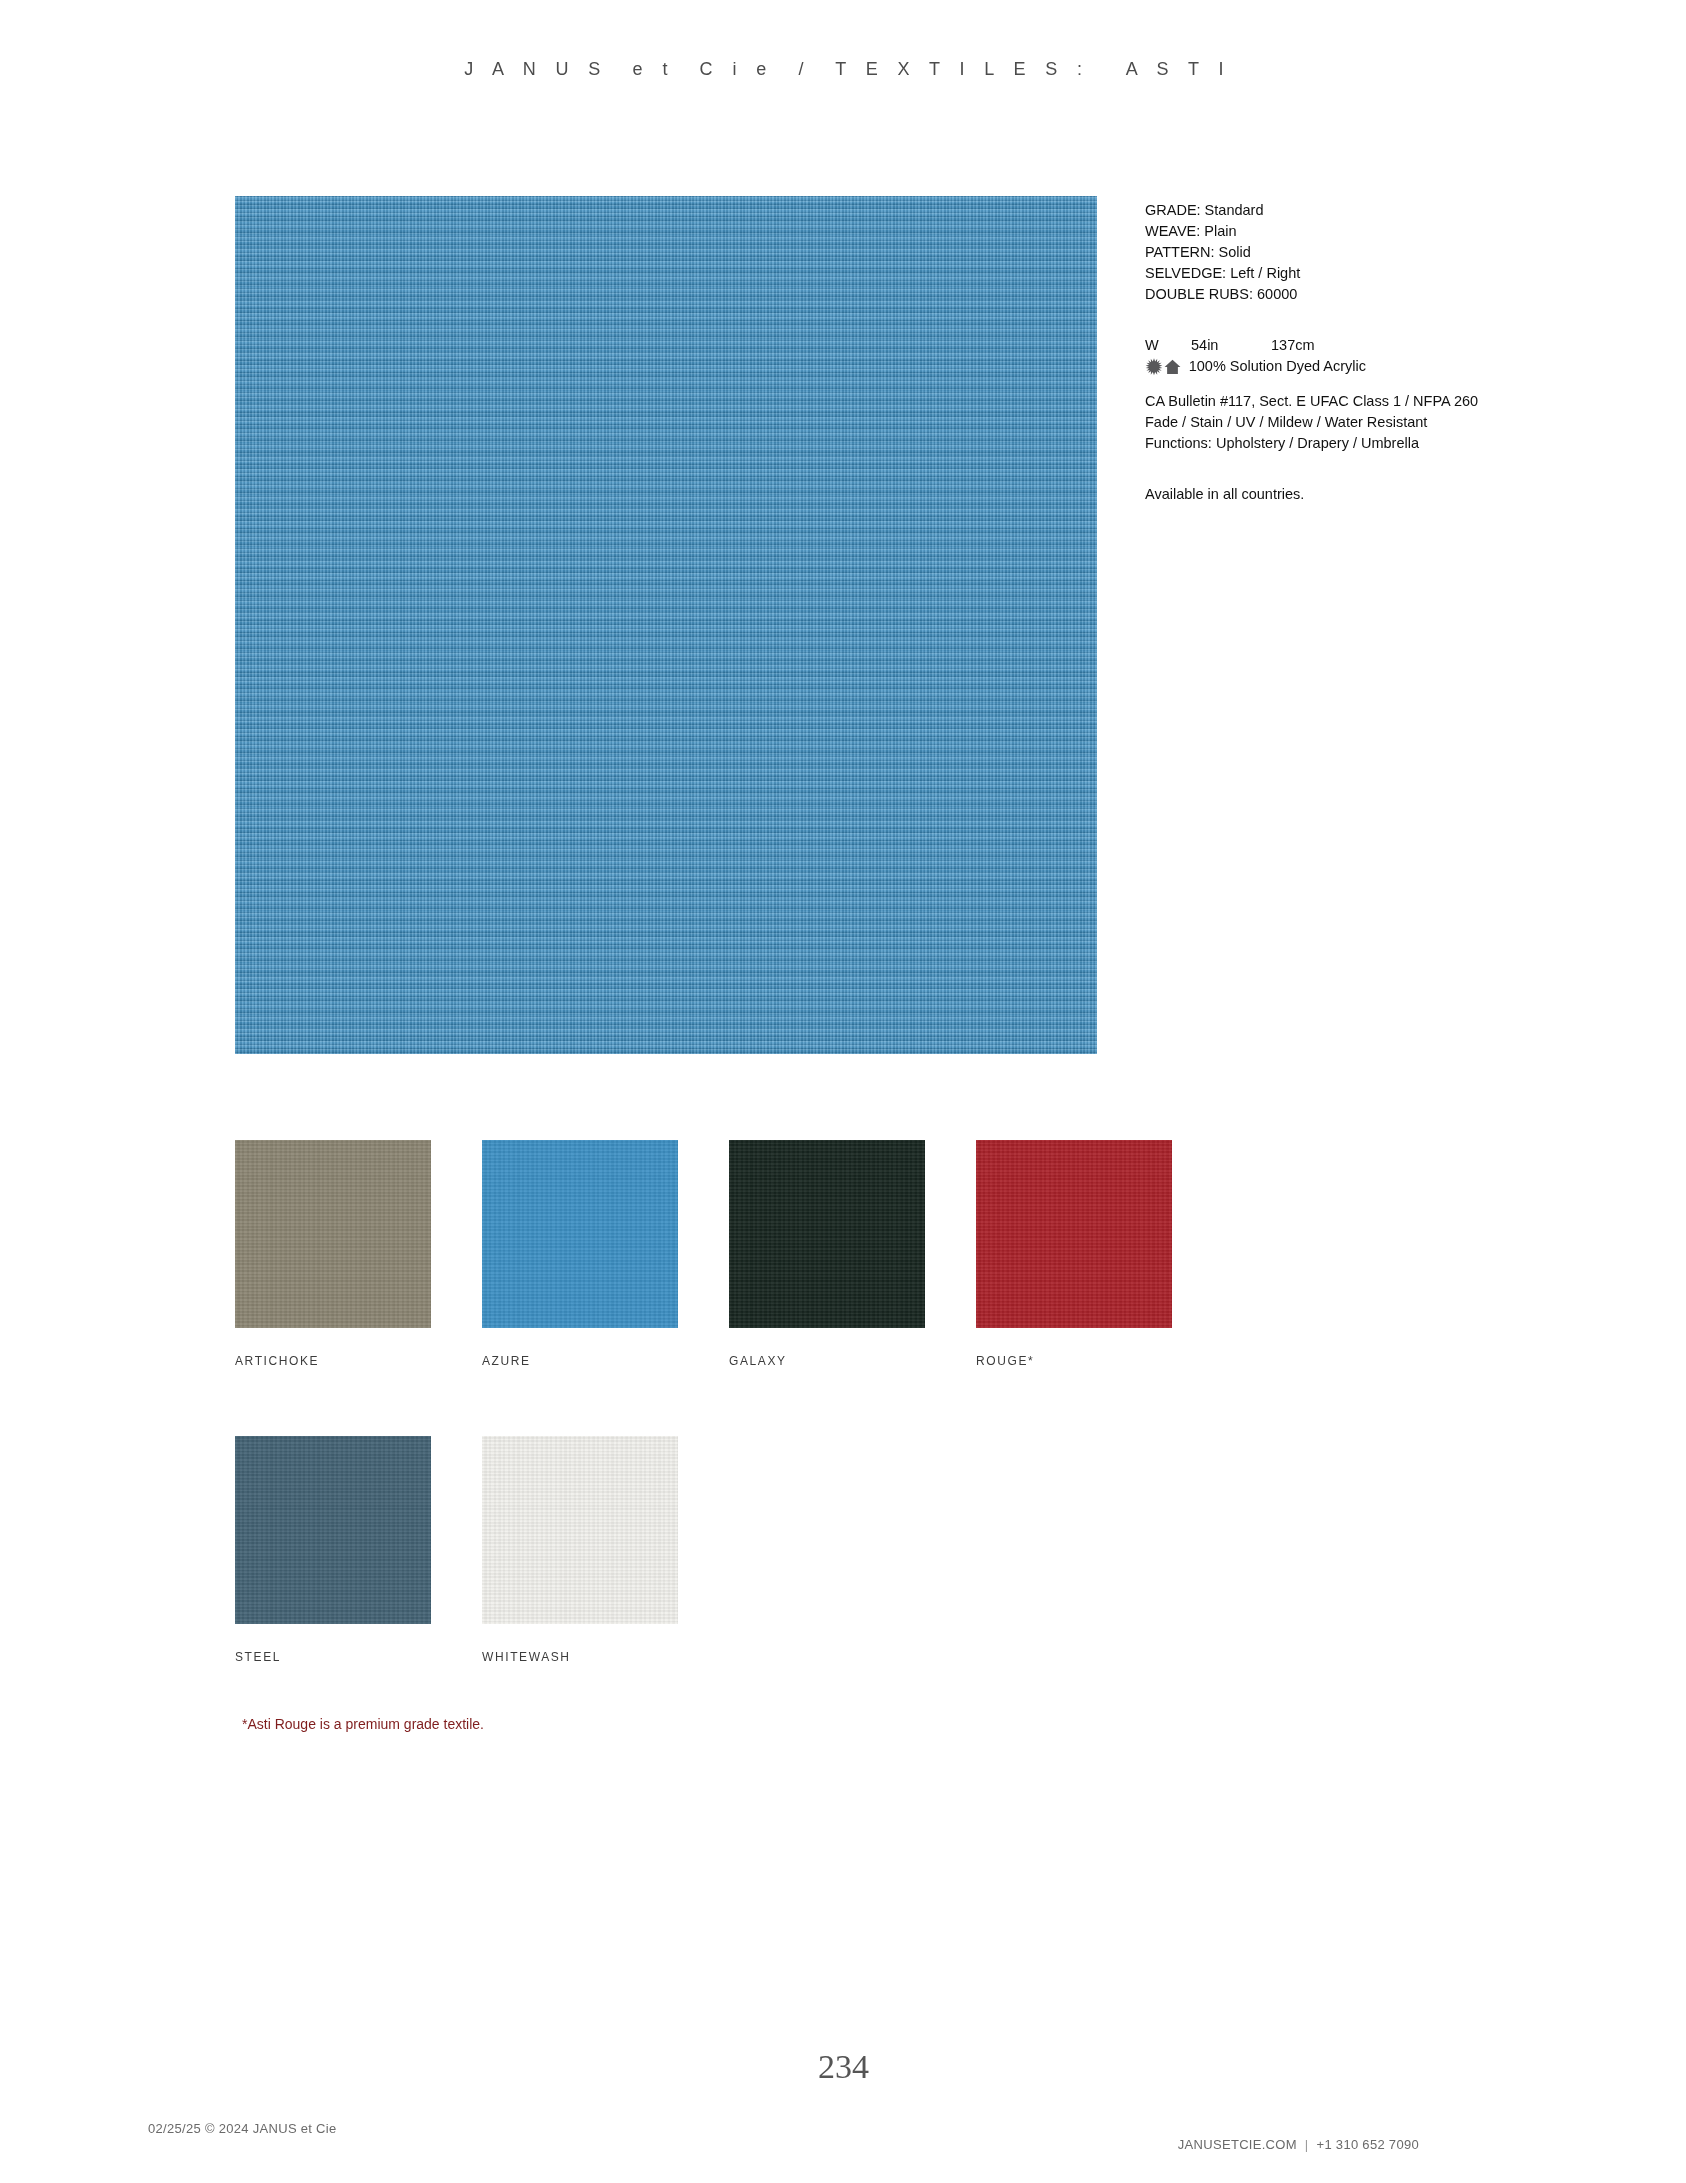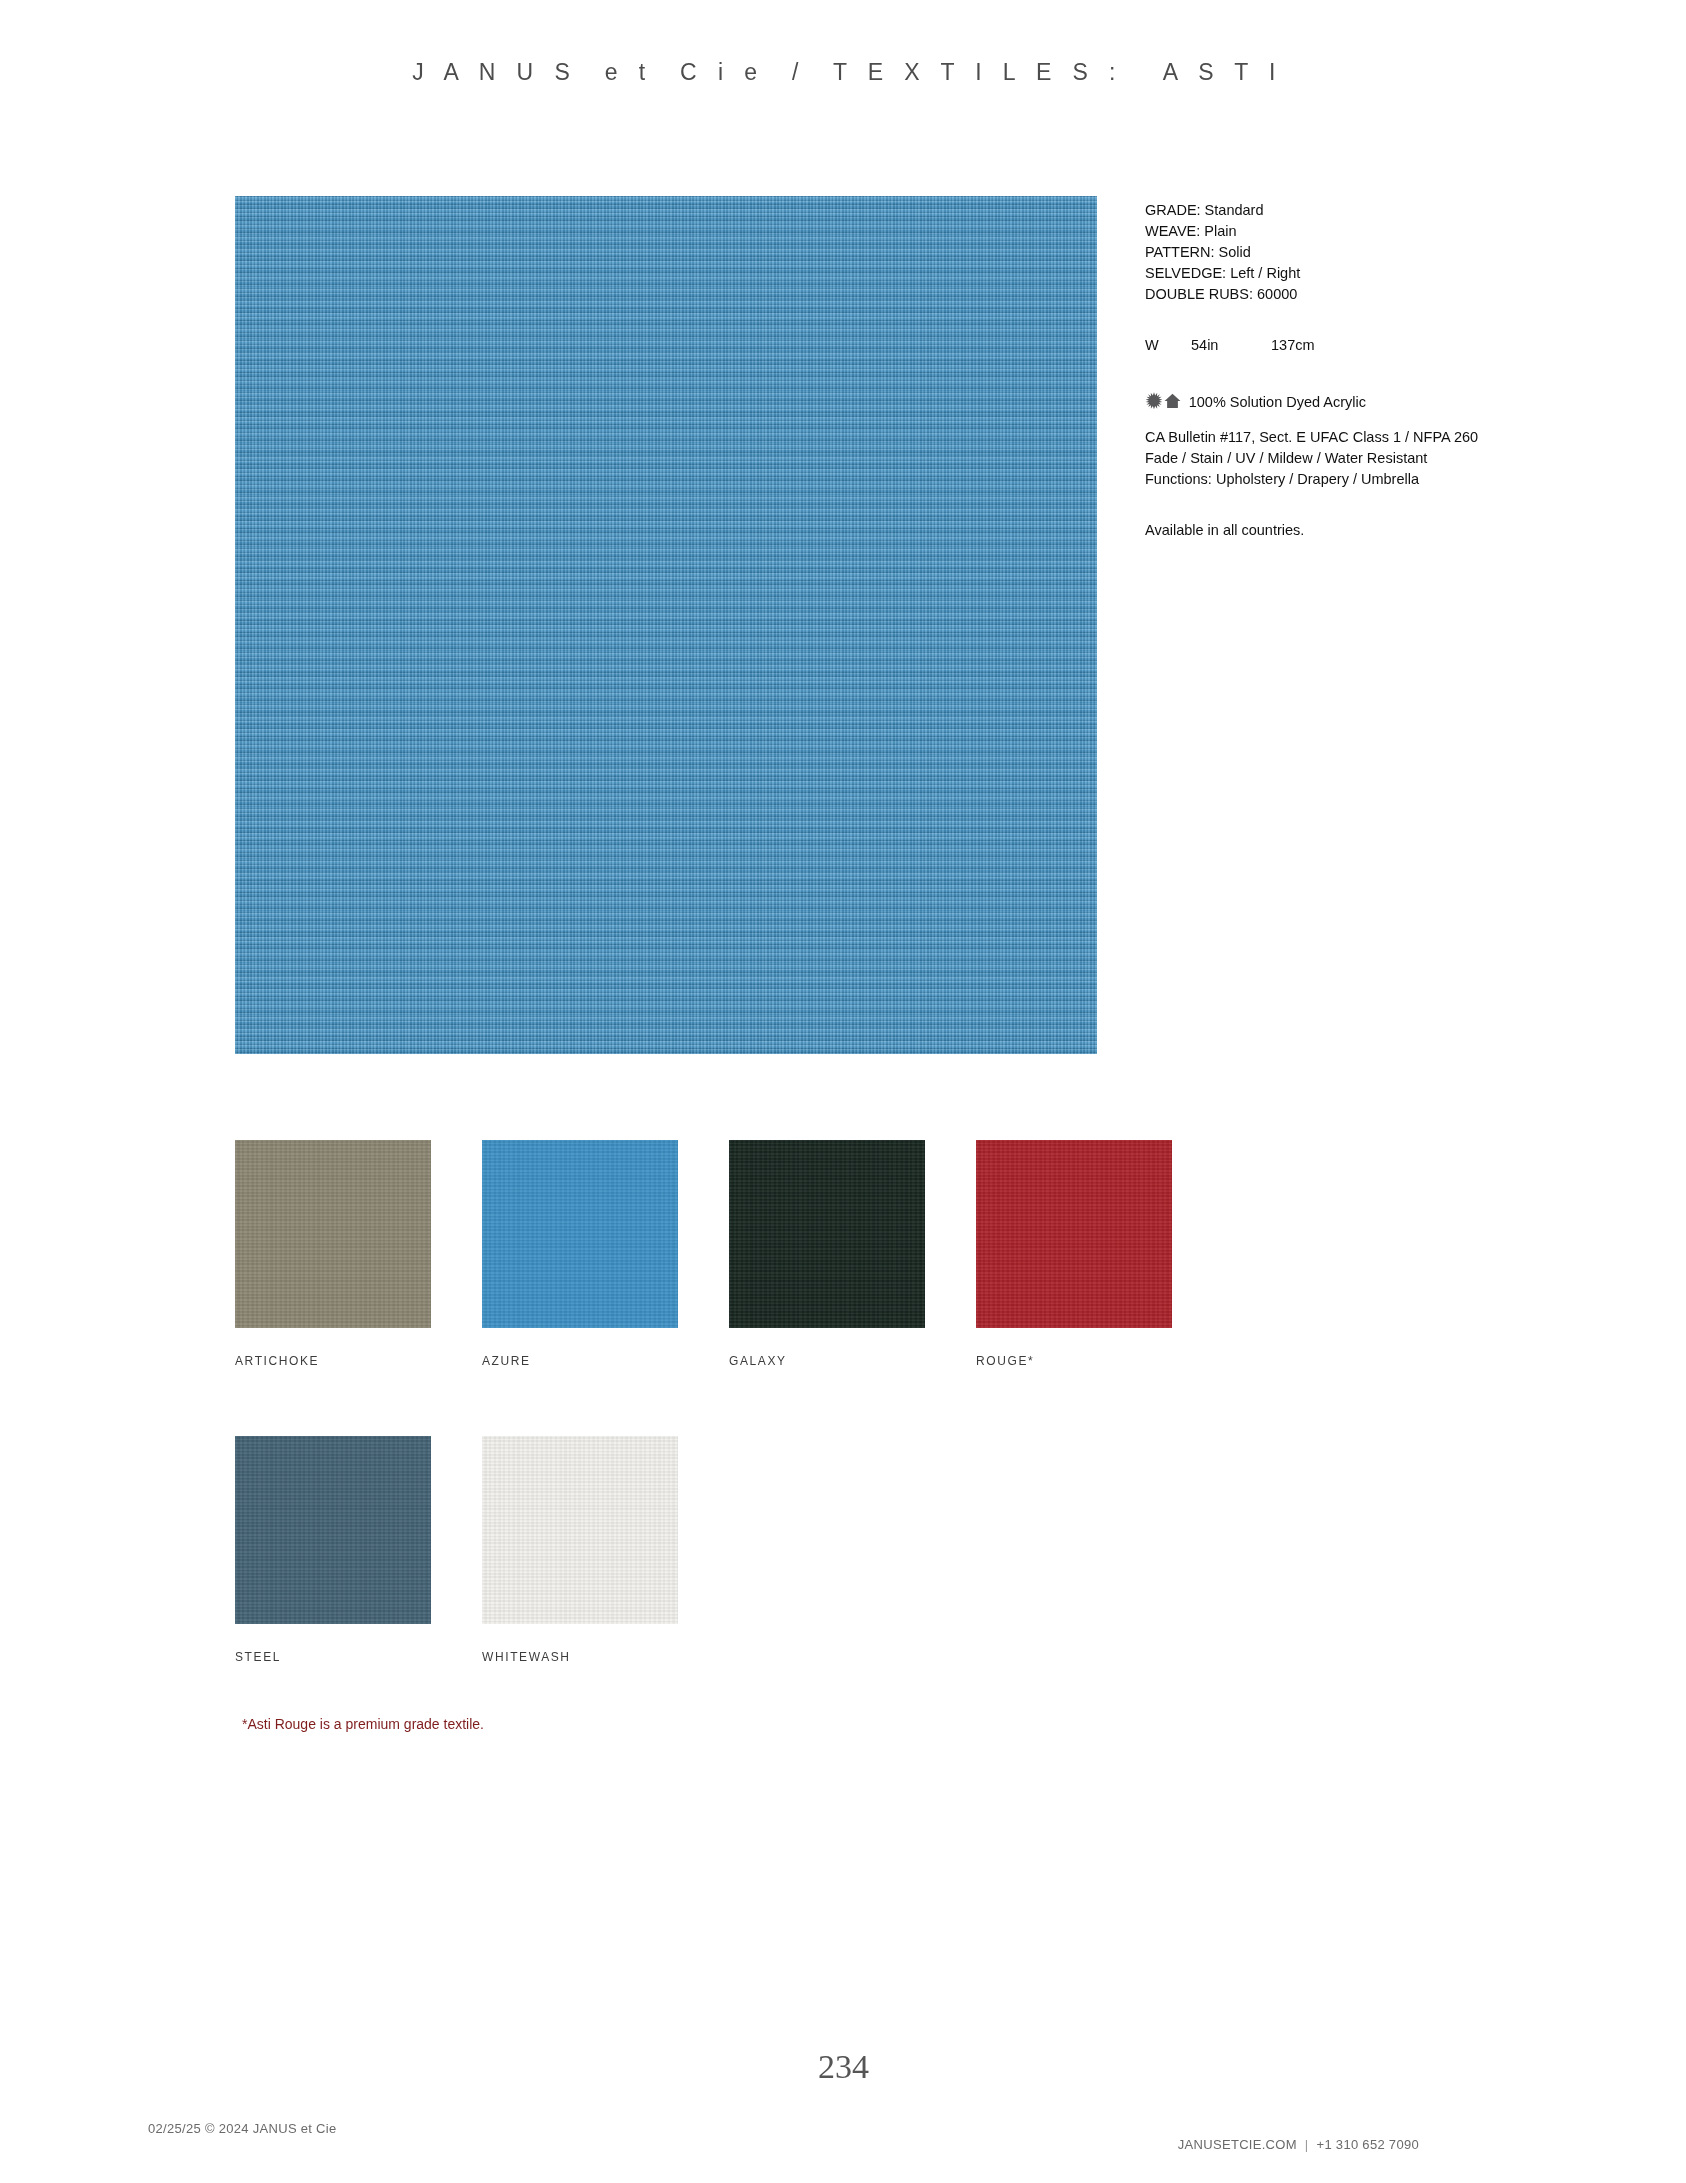--- a/index.html
+++ b/index.html
@@ -19,21 +19,21 @@
 
   
   .page-header {
     position: absolute;
     top: 59px;
     left: 0;
     width: 1687px;
     text-align: center;
   }
   .page-header .brand-line {
-    font-size: 23px;
+    font-size: 18px;
     letter-spacing: 7.4px;
     color: #4c4c4c;
     font-weight: 400;
     white-space: pre;
     padding-left: 8px;
   }
 
   
   .hero-swatch {
     position: absolute;
@@ -81,22 +81,22 @@
   .dims-block { margin-top: 30px; }
   .dims-row {
     display: flex;
     line-height: 21px;
   }
   .dims-label { width: 46px; }
   .dims-imperial { width: 80px; }
   .dims-metric { }
 
   .material-block {
-    margin-top: 36px;
     display: flex;
+    align-items: center;
     line-height: 21px;
   }
   .icon-sun, .icon-house {
     display: inline-block;
     flex: 0 0 auto;
   }
   .icon-sun { width: 18px; height: 18px; margin-right: 1.3px; }
   .icon-house { width: 17px; height: 17.5px; margin-right: 7.4px; }
   .material-text { }
 

